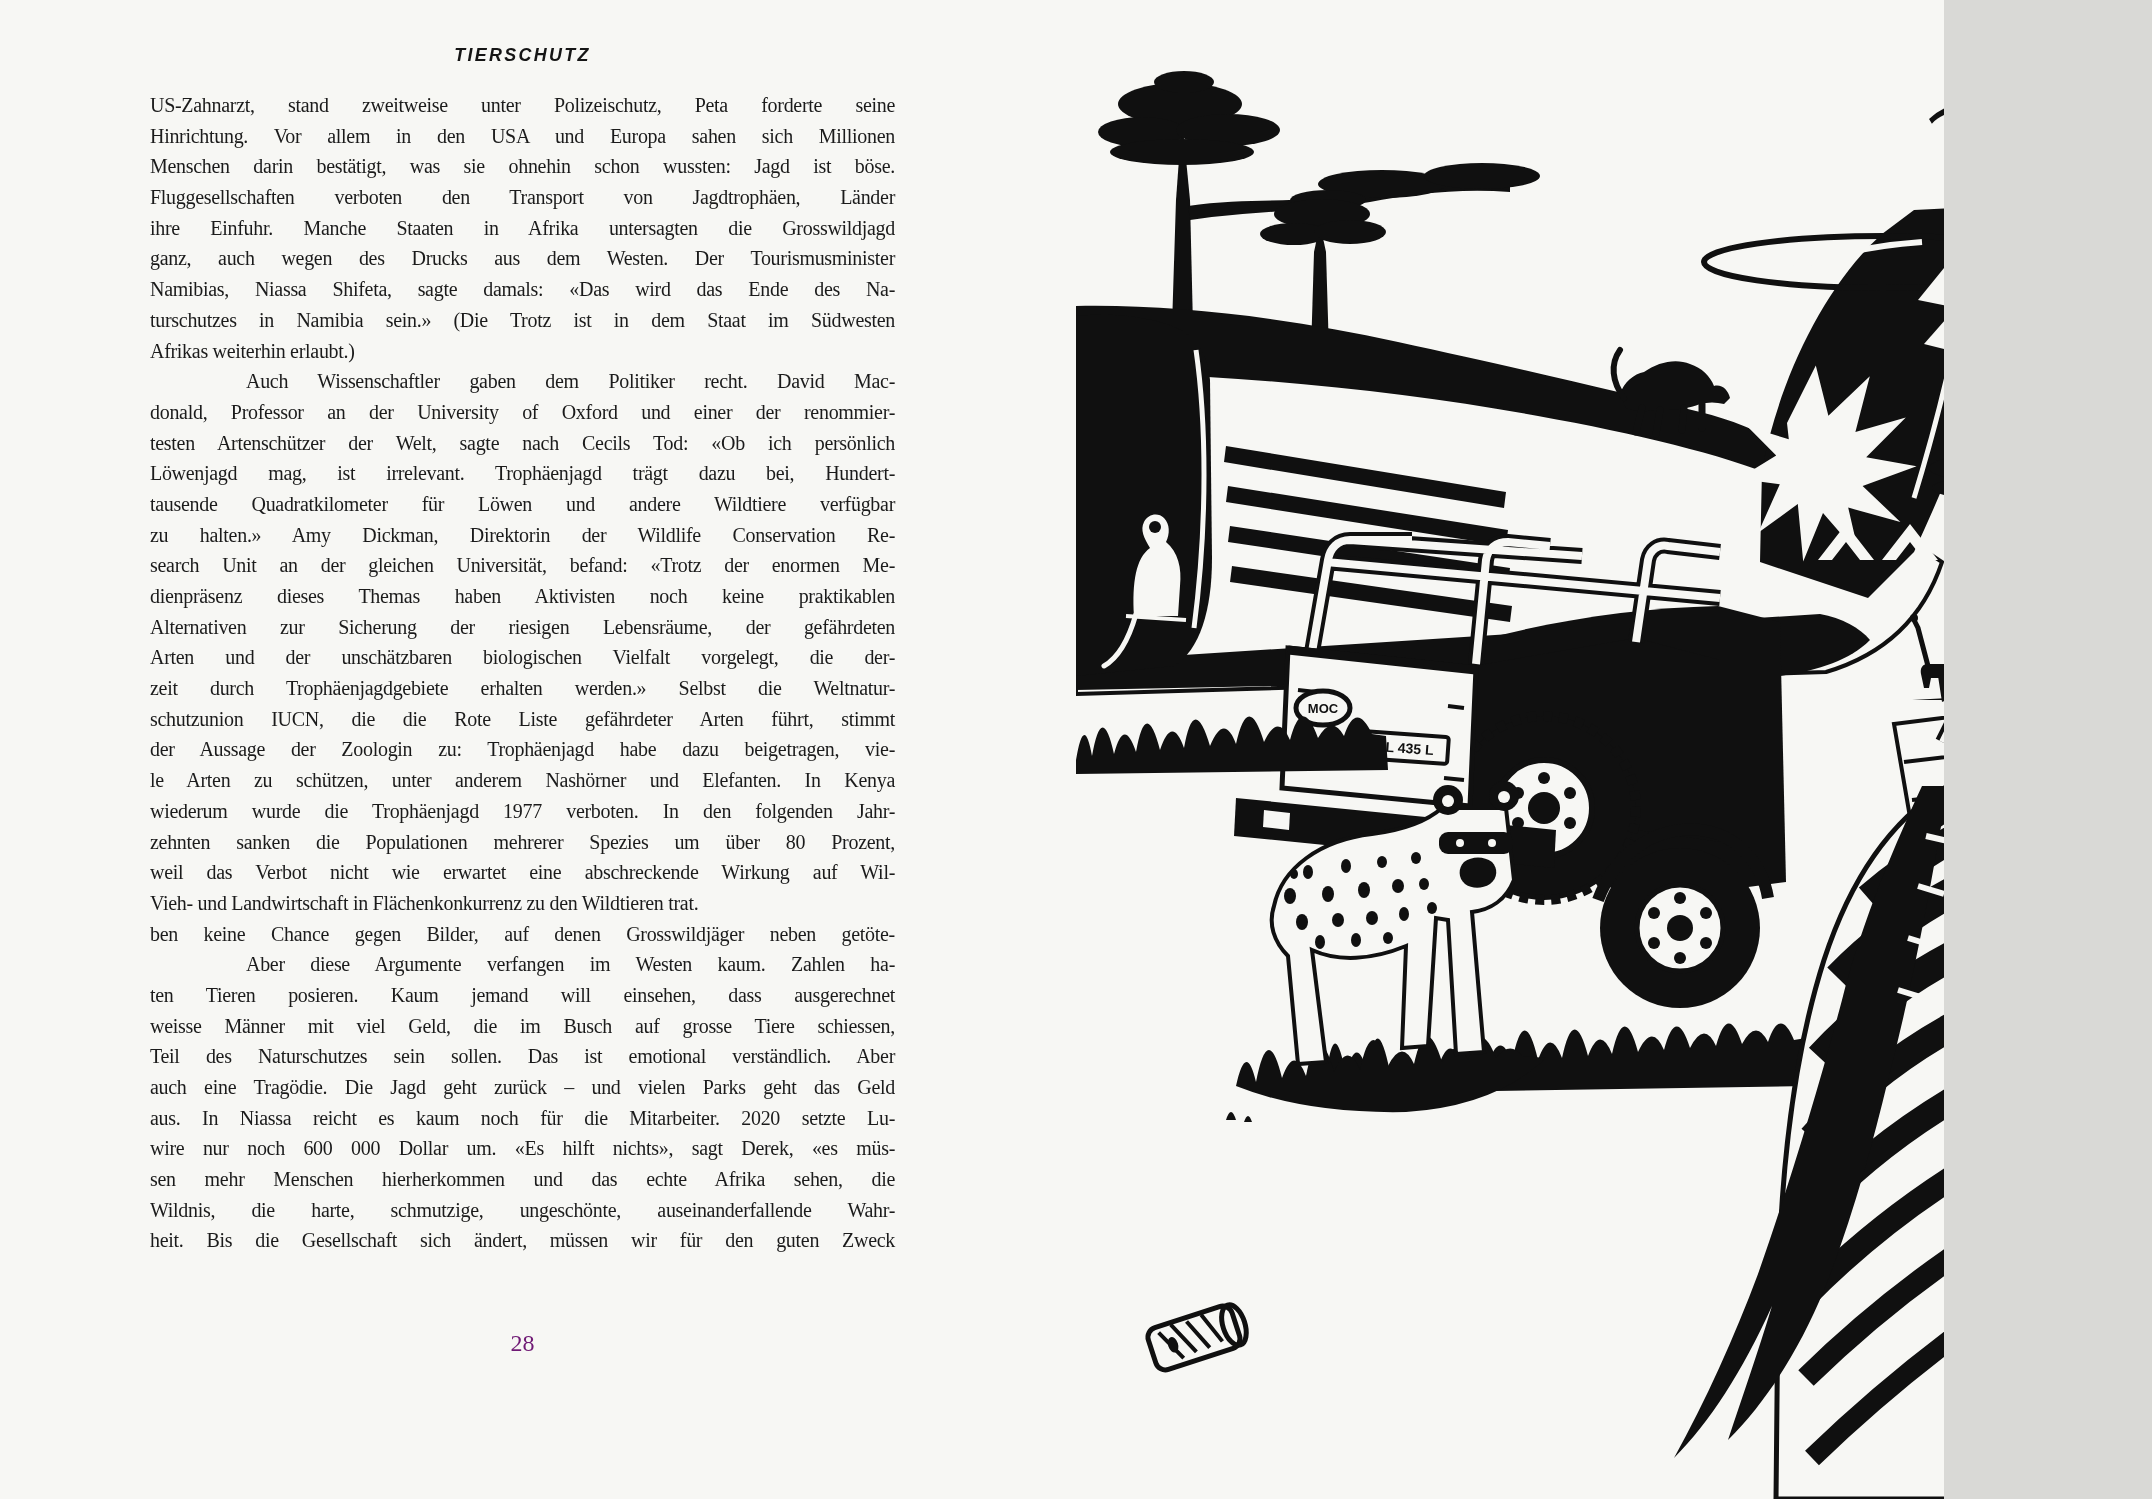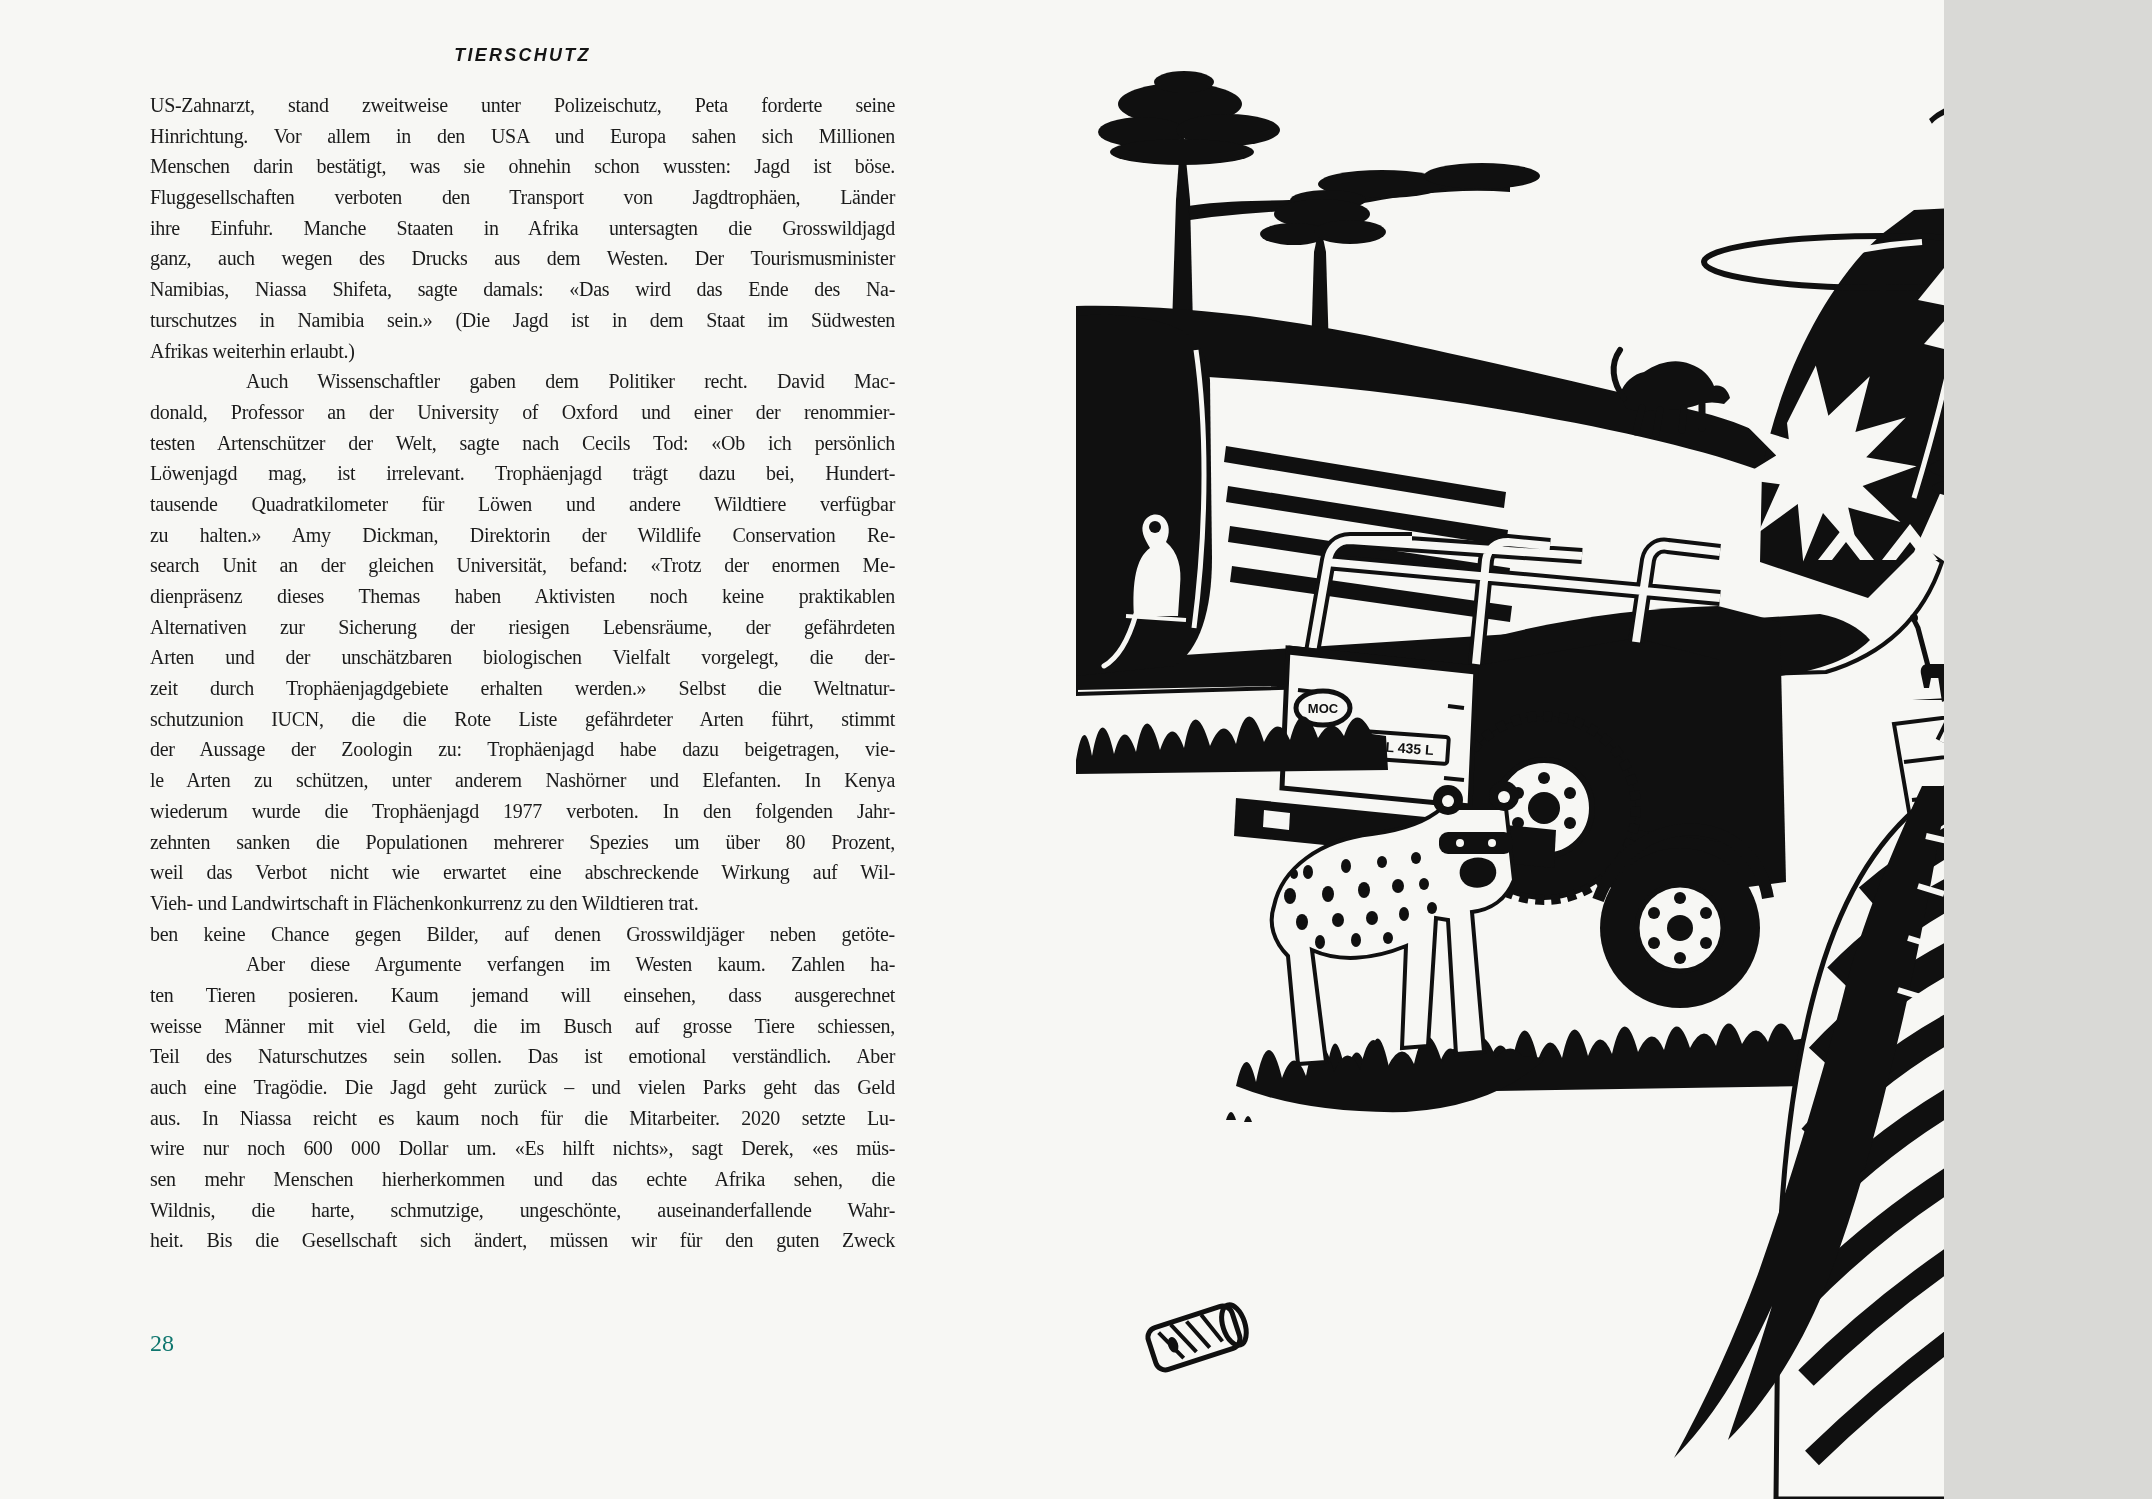--- a/index.html
+++ b/index.html
@@ -8,21 +8,21 @@
 
   
   .running-head{position:absolute;left:150px;top:44px;width:745px;text-align:center;
       font-family:"Liberation Sans", sans-serif;font-weight:bold;font-style:italic;
       font-size:19px;letter-spacing:2.5px;color:#151515;transform:scaleX(0.94);}
   .body-text{position:absolute;left:150px;top:90px;width:745px;}
   .ln{height:30.7px;line-height:30.7px;font-size:20px;letter-spacing:-0.3px;
       white-space:nowrap;text-align:justify;text-align-last:left;}
   .ln.j{text-align-last:justify;}
   .ln.ind{padding-left:96px;}
-  .folio{position:absolute;left:150px;top:1330px;width:745px;font-size:24px;color:#0f766e;}
+  .folio{position:absolute;left:150px;top:1330px;width:745px;text-align:center;font-size:24px;color:#701a75;}
 
   
   .illustration{position:absolute;left:1076px;top:0;width:1076px;height:1499px;}
   .ink{fill:#101010;}
   .paper{fill:#f7f7f4;}
   .ink-s{stroke:#101010;fill:none;}
   .paper-s{stroke:#f7f7f4;fill:none;}
   svg text{font-family:"Liberation Sans", sans-serif;fill:#101010;}
 </style>
 </head>
@@ -35,21 +35,21 @@
 
     <div class="body-text">
 
       <div class="ln j">US-Zahnarzt, stand zweitweise unter Polizeischutz, Peta forderte seine</div>
       <div class="ln j">Hinrichtung. Vor allem in den USA und Europa sahen sich Millionen</div>
       <div class="ln j">Menschen darin bestätigt, was sie ohnehin schon wussten: Jagd ist böse.</div>
       <div class="ln j">Fluggesellschaften verboten den Transport von Jagdtrophäen, Länder</div>
       <div class="ln j">ihre Einfuhr. Manche Staaten in Afrika untersagten die Grosswildjagd</div>
       <div class="ln j">ganz, auch wegen des Drucks aus dem Westen. Der Tourismusminister</div>
       <div class="ln j">Namibias, Niassa Shifeta, sagte damals: «Das wird das Ende des Na-</div>
-      <div class="ln j">turschutzes in Namibia sein.» (Die Jagd ist in dem Staat im Südwesten</div>
+      <div class="ln j">turschutzes in Namibia sein.» (Die Trotz ist in dem Staat im Südwesten</div>
       <div class="ln">Afrikas weiterhin erlaubt.)</div>
 
       <div class="ln j ind">Auch Wissenschaftler gaben dem Politiker recht. David Mac-</div>
       <div class="ln j">donald, Professor an der University of Oxford und einer der renommier-</div>
       <div class="ln j">testen Artenschützer der Welt, sagte nach Cecils Tod: «Ob ich persönlich</div>
       <div class="ln j">Löwenjagd mag, ist irrelevant. Trophäenjagd trägt dazu bei, Hundert-</div>
       <div class="ln j">tausende Quadratkilometer für Löwen und andere Wildtiere verfügbar</div>
       <div class="ln j">zu halten.» Amy Dickman, Direktorin der Wildlife Conservation Re-</div>
       <div class="ln j">search Unit an der gleichen Universität, befand: «Trotz der enormen Me-</div>
       <div class="ln j">dienpräsenz dieses Themas haben Aktivisten noch keine praktikablen</div>

